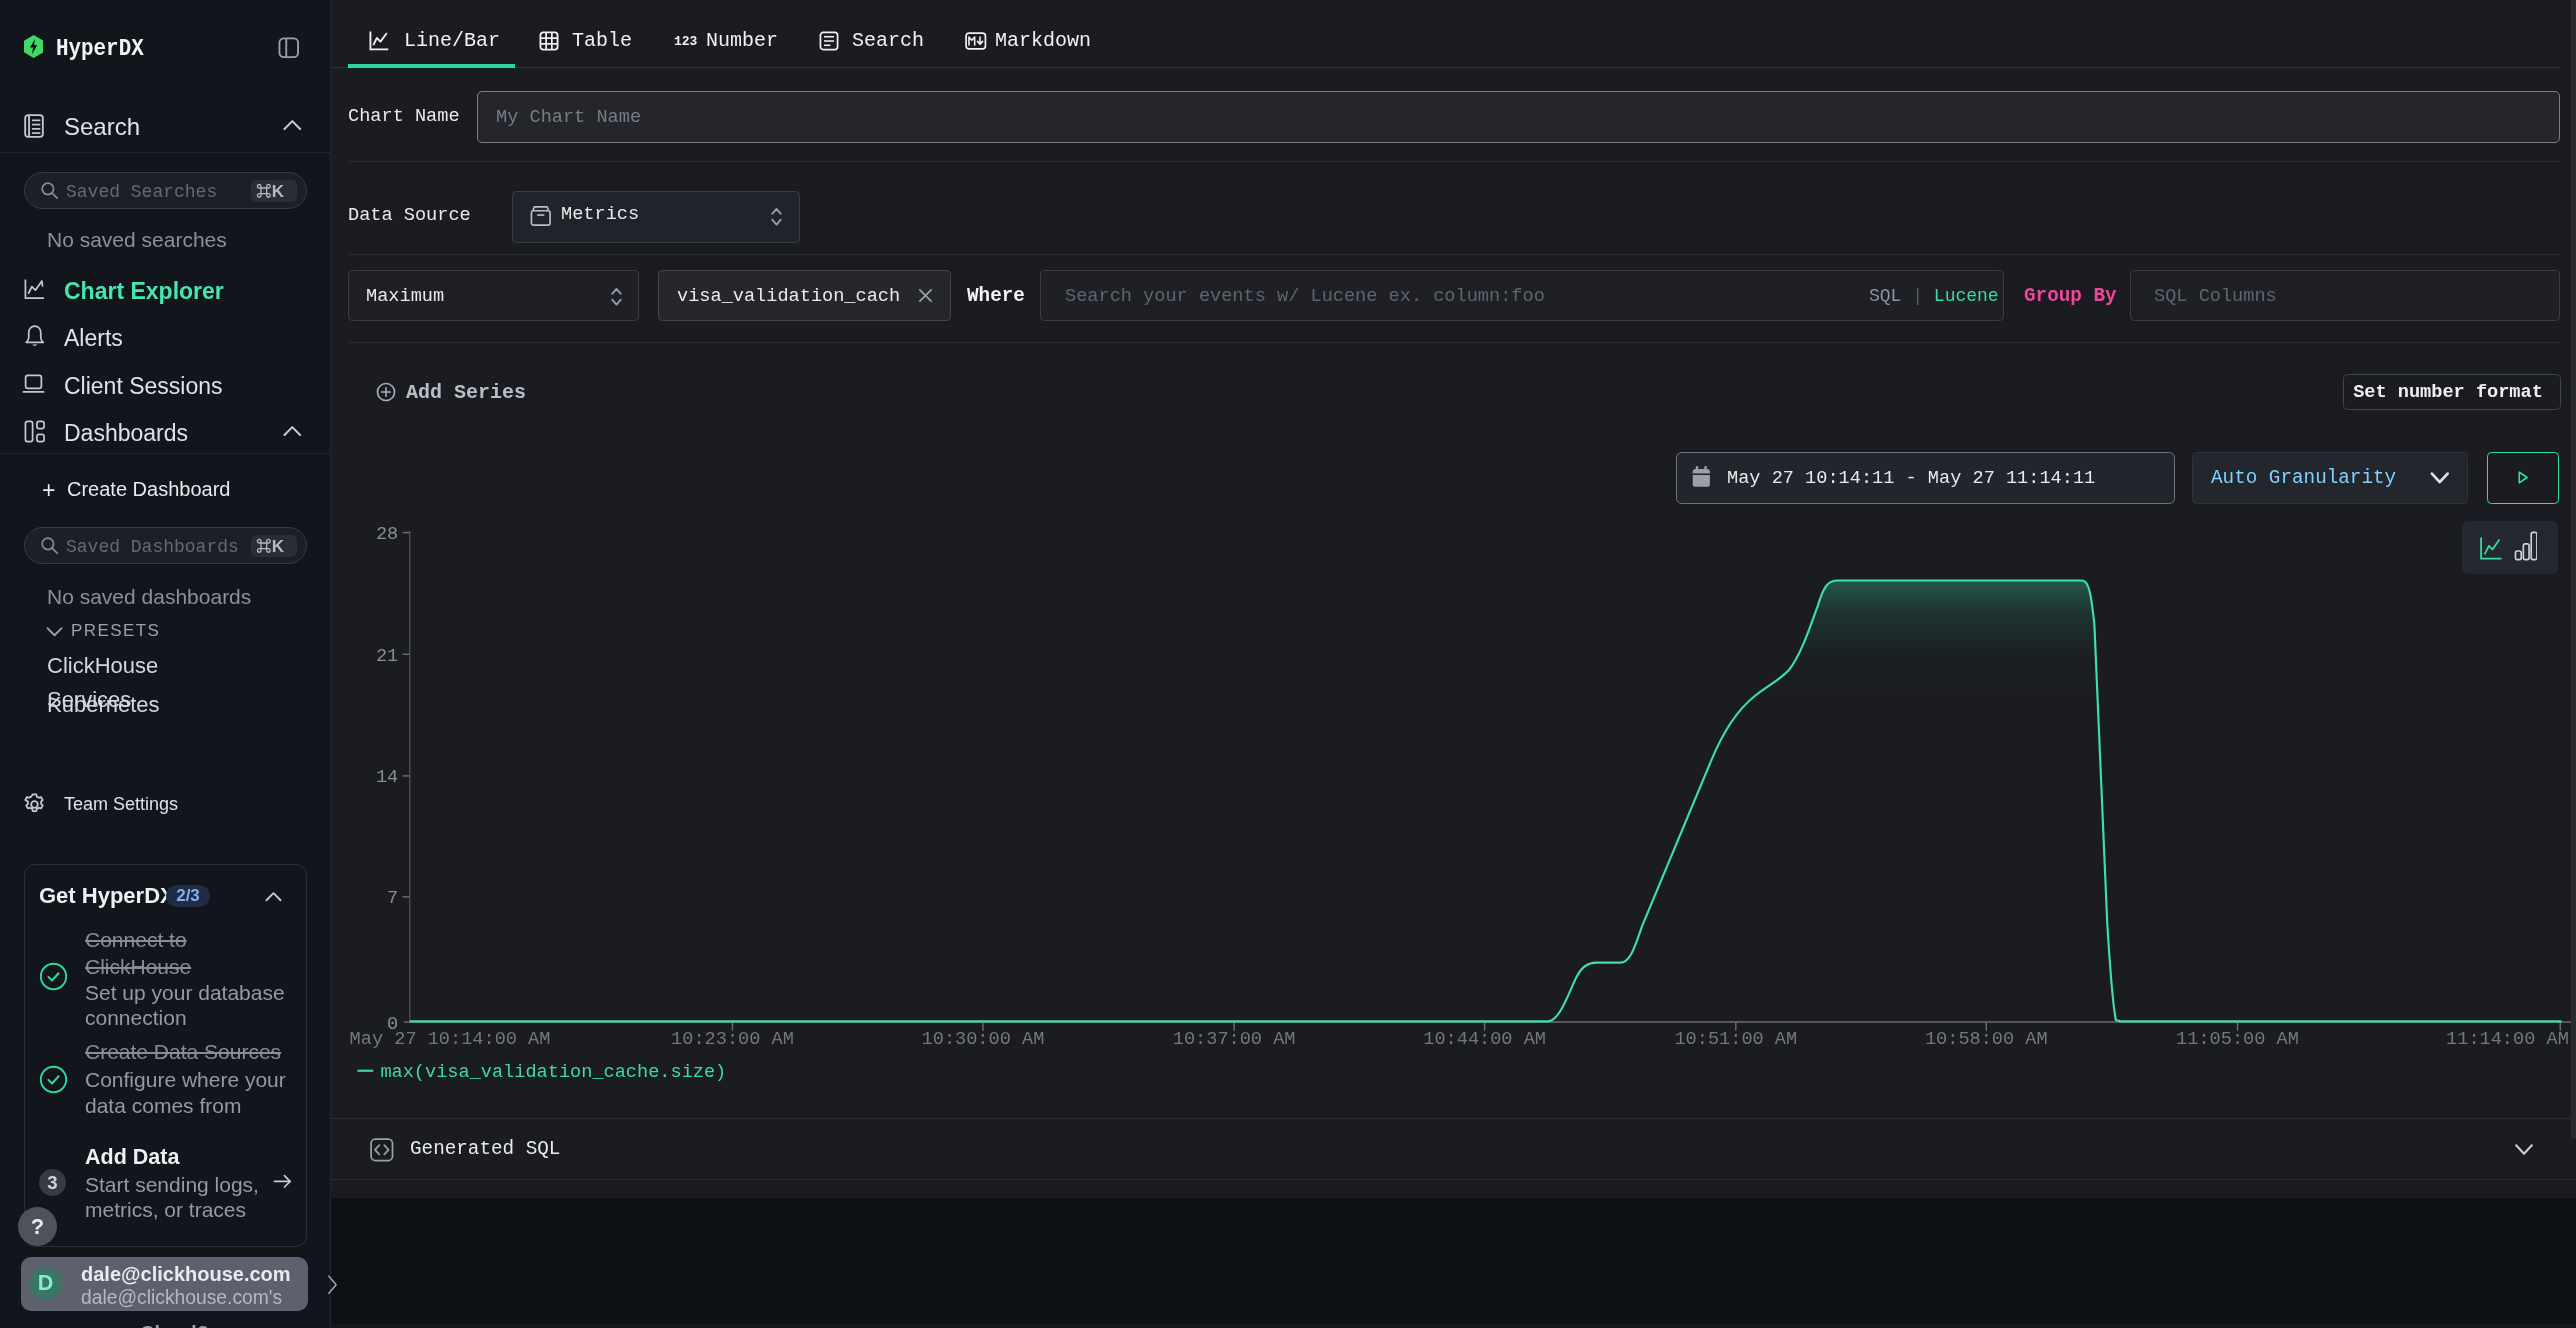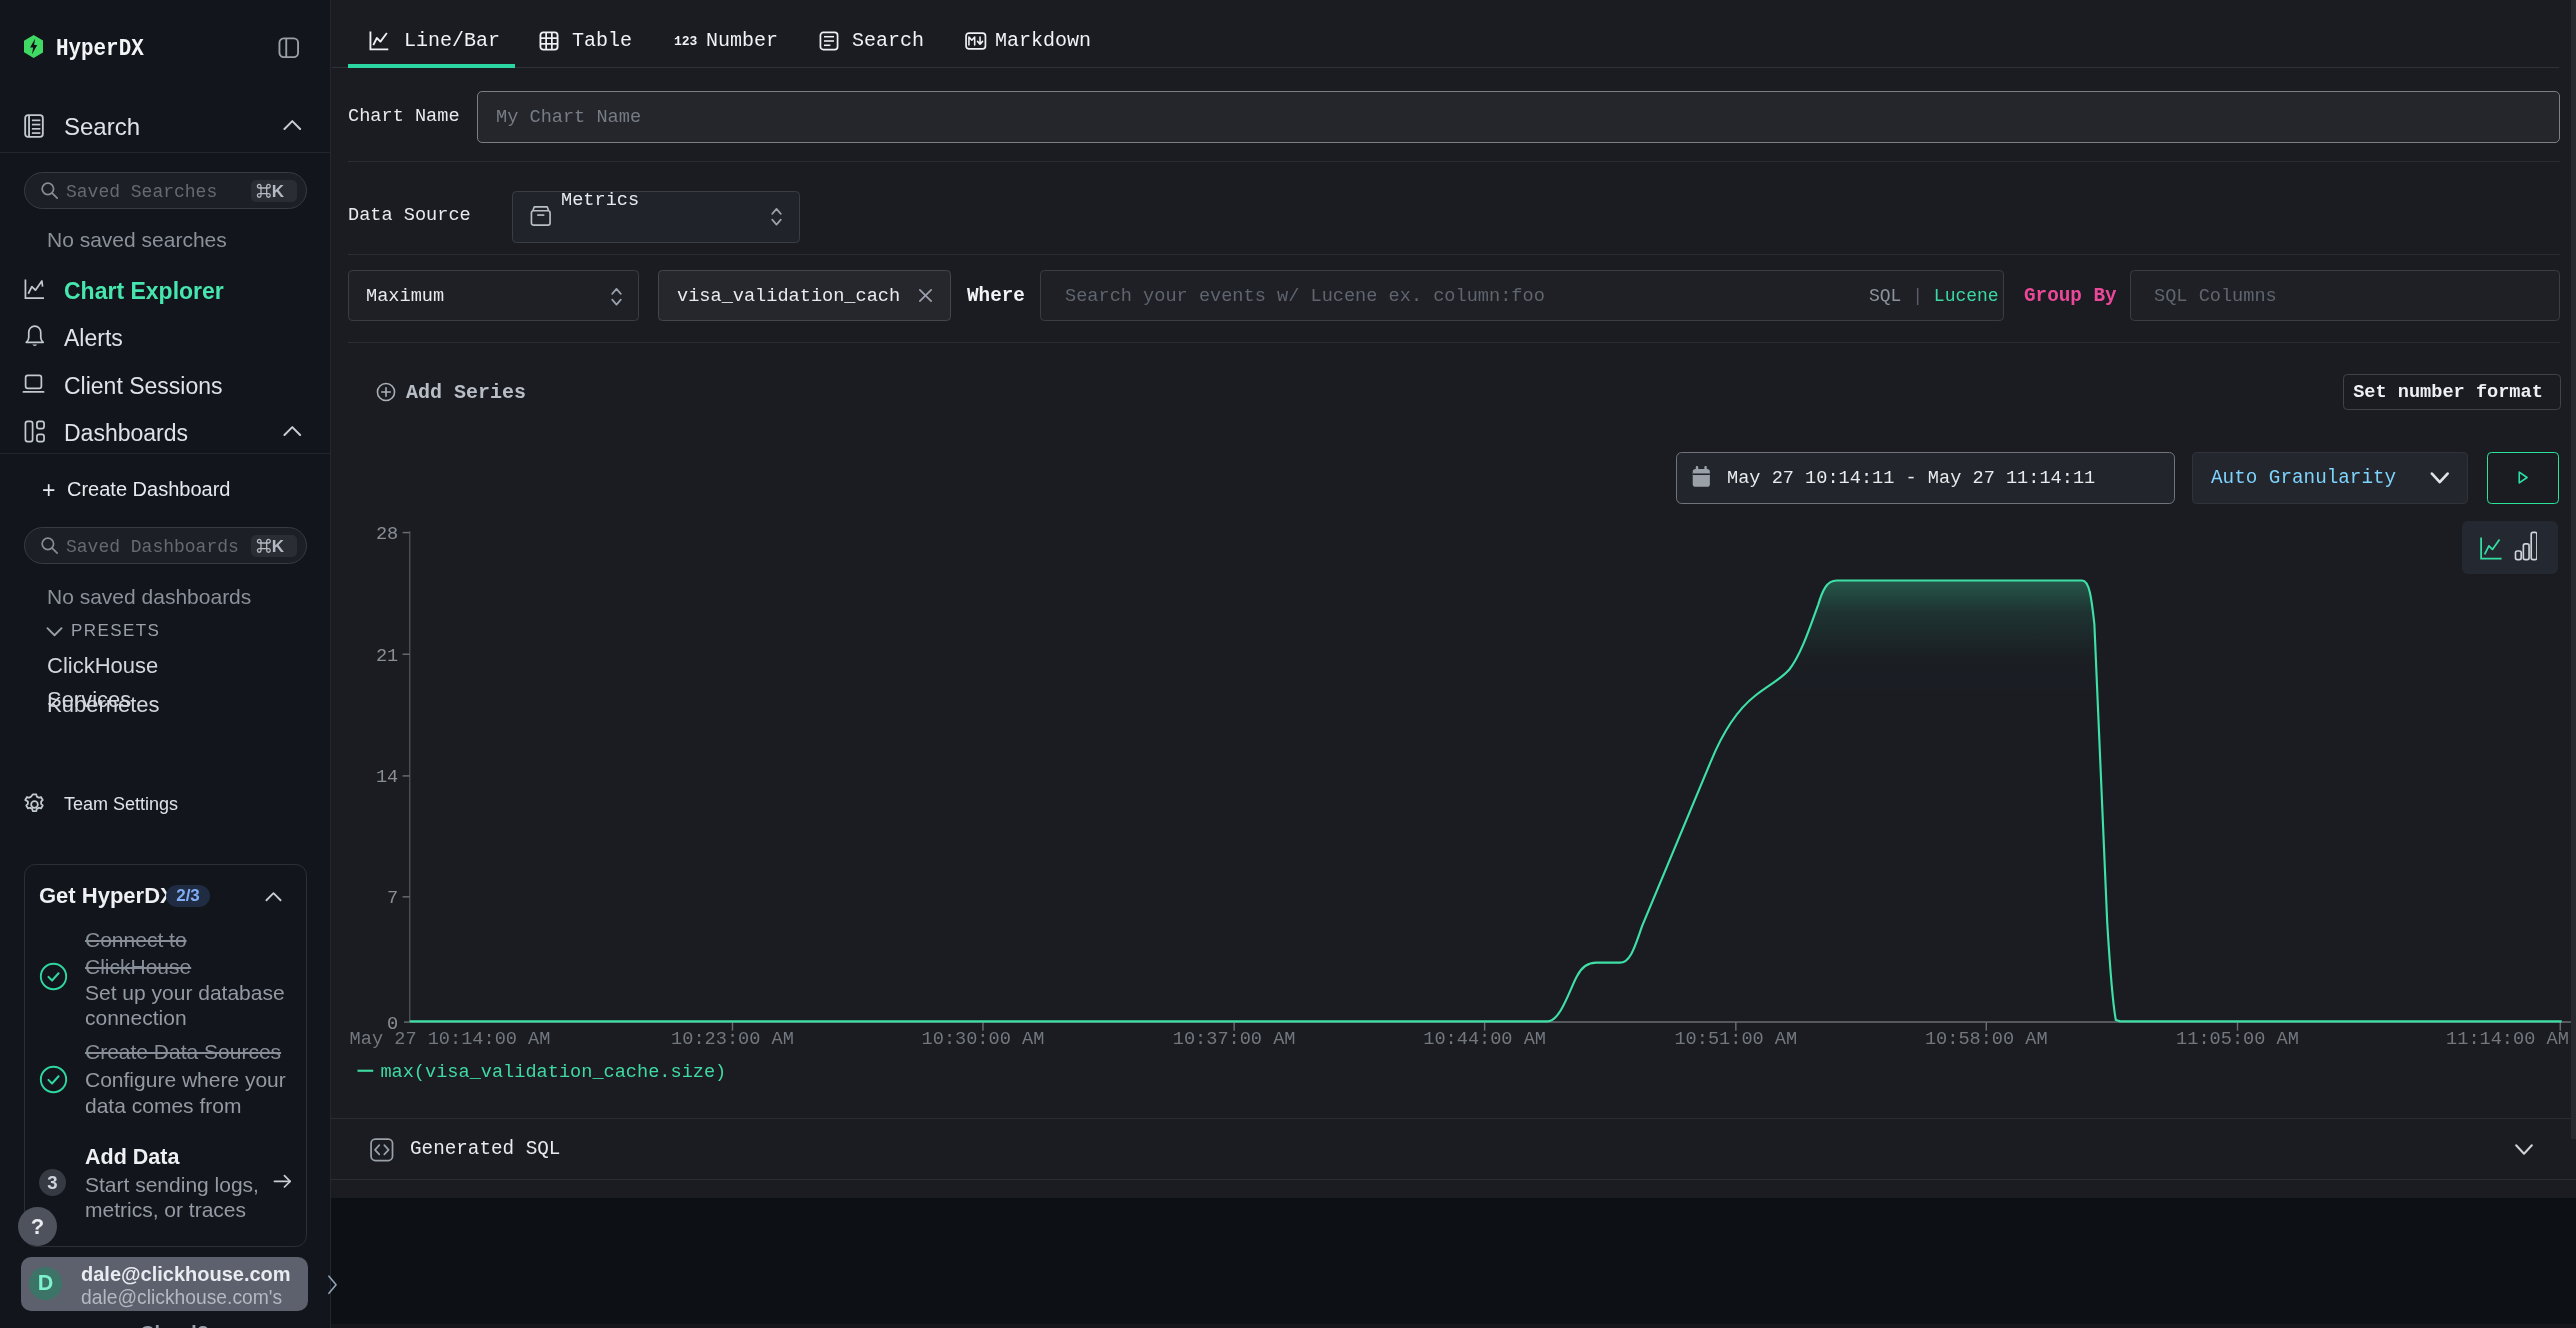--- a/index.html
+++ b/index.html
@@ -203,21 +203,21 @@
 <div class="abs mono" style="left:496px;top:107px;font-size:18.6px;color:#767b84;">My Chart Name</div>
 <div class="abs" style="left:348px;top:161px;width:2212px;height:1.4px;background:#2b2d33;"></div>
 
 <div class="abs mono" style="left:348px;top:205px;font-size:18.6px;color:#e8eaee;">Data Source</div>
 <div class="abs" style="left:512px;top:191px;width:288px;height:52px;background:#202329;border:1.4px solid #3a3d44;border-radius:4.3px;"></div>
 <svg class="abs" style="left:530px;top:205px;" width="21.5" height="23" viewBox="0 0 30 32">
   <rect x="2" y="8" width="26" height="20" rx="3" fill="none" stroke="#b9bfc7" stroke-width="2.3"></rect>
   <path d="M4 8 L6 2.5 L24 2.5 L26 8" fill="none" stroke="#b9bfc7" stroke-width="2.3" stroke-linejoin="round"></path>
   <line x1="10" y1="14" x2="20" y2="14" stroke="#b9bfc7" stroke-width="2.3"></line>
 </svg>
-<div class="abs mono" style="left:561px;top:190px;font-size:18.6px;color:#e8eaee;">Metrics</div>
+<div class="abs mono" style="left:561px;top:204px;font-size:18.6px;color:#e8eaee;">Metrics</div>
 <svg class="abs" style="left:770px;top:206px;" width="13" height="21.5" viewBox="0 0 18 30">
   <polyline points="3,11 9,4 15,11" fill="none" stroke="#9ba1aa" stroke-width="2.4" stroke-linecap="round" stroke-linejoin="round"></polyline>
   <polyline points="3,19 9,26 15,19" fill="none" stroke="#9ba1aa" stroke-width="2.4" stroke-linecap="round" stroke-linejoin="round"></polyline>
 </svg>
 <div class="abs" style="left:348px;top:254px;width:2212px;height:1.4px;background:#2b2d33;"></div>
 
 <div class="abs" style="left:348px;top:270px;width:291px;height:51px;background:#1e2026;border:1.4px solid #3a3d44;border-radius:4.3px;"></div>
 <div class="abs mono" style="left:366px;top:286px;font-size:18.6px;color:#e8eaee;">Maximum</div>
 <svg class="abs" style="left:610px;top:286px;" width="13" height="21.5" viewBox="0 0 18 30">
   <polyline points="3,11 9,4 15,11" fill="none" stroke="#9ba1aa" stroke-width="2.4" stroke-linecap="round" stroke-linejoin="round"></polyline>

